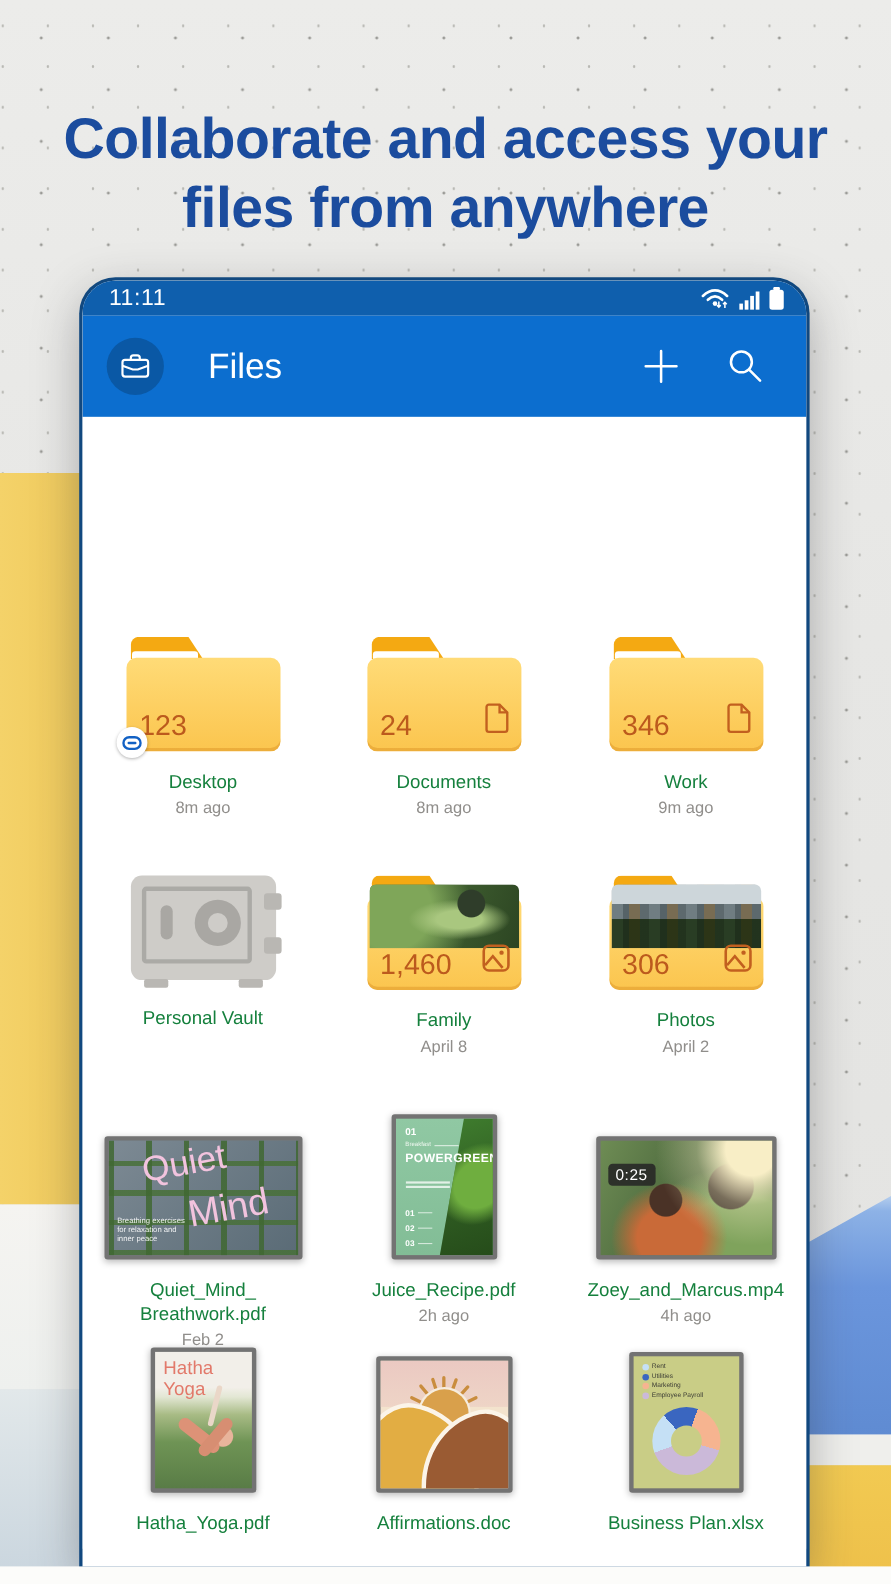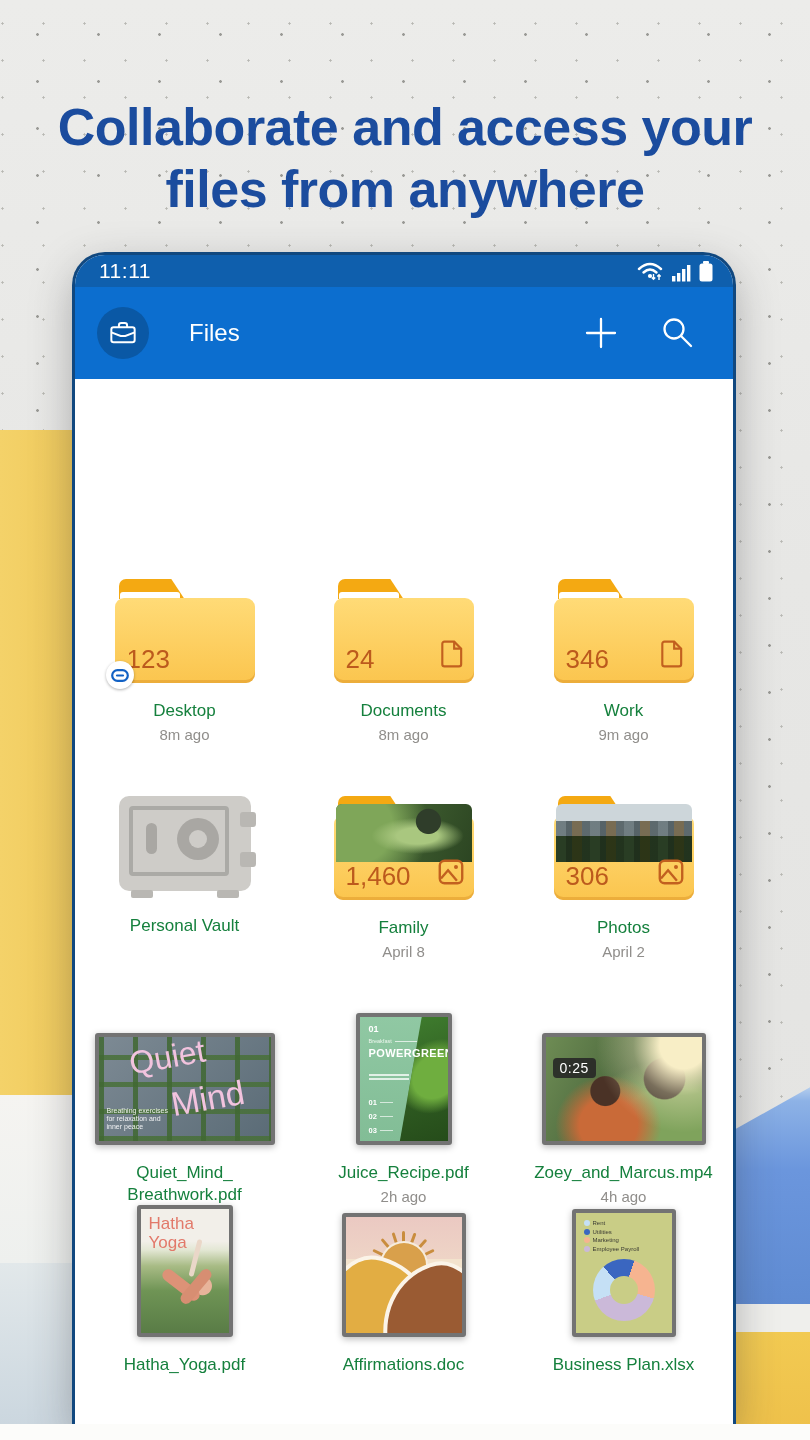--- a/index.html
+++ b/index.html
@@ -42,29 +42,29 @@
     position:absolute;left:75px;top:255px;width:658px;height:1169px;
     border-radius:30px 30px 0 0;overflow:hidden;background:#fff;z-index:10;
     box-shadow:0 0 0 3px #11487f,0 14px 44px rgba(50,50,55,.38);
   }
   .statusbar{height:32px;background:#0f5fad;display:flex;align-items:center;justify-content:space-between;
     padding:0 20px 0 24px;box-sizing:border-box;}
   .sb-time{color:#fff;font-size:21px;font-weight:500;letter-spacing:.5px;}
   .sb-icons{display:flex;align-items:flex-end;gap:7px;}
   .appbar{height:92px;background:#0c6ecf;display:flex;align-items:center;padding:0 34px 0 22px;box-sizing:border-box;}
   .avatar{width:52px;height:52px;border-radius:50%;background:#0a58a5;display:flex;align-items:center;justify-content:center;flex:0 0 auto;}
-  .appbar-title{color:#fff;font-size:24px;margin-left:40px;font-weight:400;}
+  .appbar-title{color:#fff;font-size:32px;margin-left:40px;font-weight:400;}
   .appbar-spacer{flex:1;}
   .appbar .action{width:44px;height:44px;display:flex;align-items:center;justify-content:center;margin-left:32px;cursor:pointer;}
   .screen-content{position:relative;background:#fff;height:1029px;}
 
   
   .tile{position:absolute;width:219px;display:flex;flex-direction:column;align-items:center;}
   .c0{left:0;} .c1{left:219px;} .c2{left:439px;}
-  .r1{top:200px;} .r2{top:417px;} .r3{top:630px;} .r4{top:822px;}
+  .r1{top:200px;} .r2{top:417px;} .r3{top:630px;} .r4{top:842px;}
   .fname{font-size:17px;color:#15803d;margin-top:17px;line-height:22px;text-align:center;}
   .fname span{display:block;}
   .ftime{font-size:15px;color:#908e8b;margin-top:4px;}
   .thumbbox{height:136px;display:flex;align-items:flex-end;justify-content:center;}
 
   
   .folder{position:relative;width:140px;height:104px;}
   .folder .tab{position:absolute;top:0;left:4px;width:66px;height:20px;background:#f4a912;
     border-radius:7px 2px 0 0;clip-path:polygon(0 0,80% 0,100% 100%,0 100%);}
   .folder .notch{position:absolute;top:13px;left:5px;width:60px;height:9px;background:#fff;border-radius:3px;z-index:2;}

